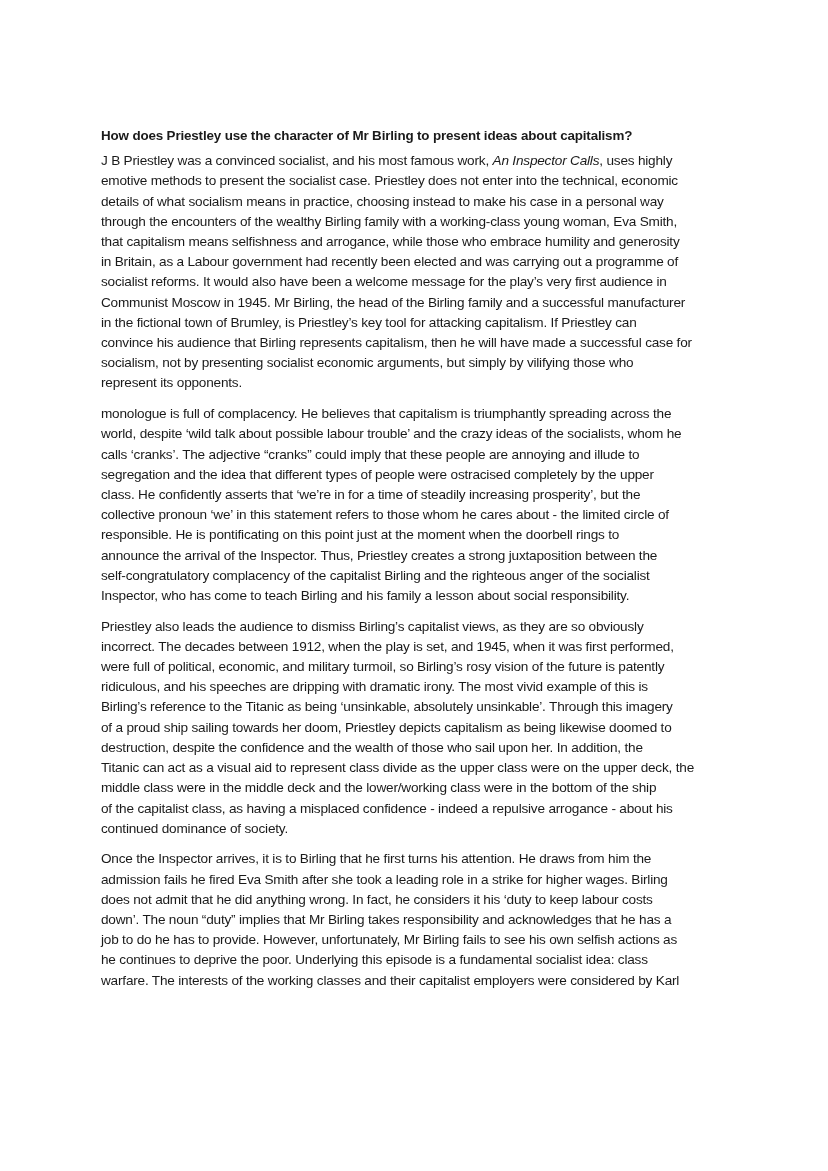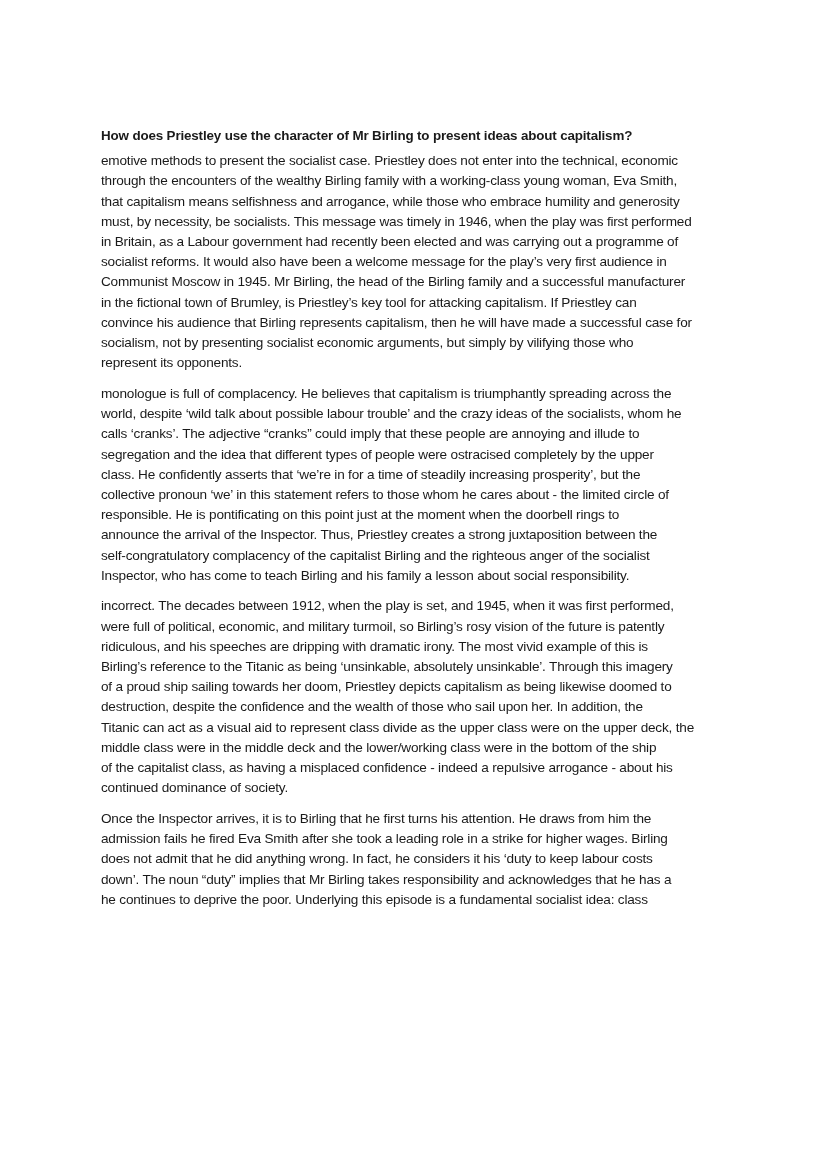--- a/index.html
+++ b/index.html
@@ -25,24 +25,25 @@
   .line i { font-style: italic; }
 </style>
 </head>
 <body>
 
 <div class="page">
   <div class="content">
     <div class="title">How does Priestley use the character of Mr Birling to present ideas about capitalism?</div>
     <div id="paras">
         <div class="para">
+          <span class="line">J B Priestley was a convinced socialist, and his most famous work, <i>An Inspector Calls</i>, uses highly</span>
           <span class="line">emotive methods to present the socialist case. Priestley does not enter into the technical, economic</span>
+          <span class="line">details of what socialism means in practice, choosing instead to make his case in a personal way</span>
           <span class="line">through the encounters of the wealthy Birling family with a working-class young woman, Eva Smith,</span>
           <span class="line">that capitalism means selfishness and arrogance, while those who embrace humility and generosity</span>
-          <span class="line">must, by necessity, be socialists. This message was timely in 1946, when the play was first performed</span>
           <span class="line">in Britain, as a Labour government had recently been elected and was carrying out a programme of</span>
           <span class="line">socialist reforms. It would also have been a welcome message for the play’s very first audience in</span>
           <span class="line">Communist Moscow in 1945. Mr Birling, the head of the Birling family and a successful manufacturer</span>
           <span class="line">in the fictional town of Brumley, is Priestley’s key tool for attacking capitalism. If Priestley can</span>
           <span class="line">convince his audience that Birling represents capitalism, then he will have made a successful case for</span>
           <span class="line">socialism, not by presenting socialist economic arguments, but simply by vilifying those who</span>
           <span class="line">represent its opponents.</span>
         </div>
         <div class="para">
           <span class="line">monologue is full of complacency. He believes that capitalism is triumphantly spreading across the</span>
@@ -50,33 +51,36 @@
           <span class="line">calls ‘cranks’. The adjective “cranks” could imply that these people are annoying and illude to</span>
           <span class="line">segregation and the idea that different types of people were ostracised completely by the upper</span>
           <span class="line">class. He confidently asserts that ‘we’re in for a time of steadily increasing prosperity’, but the</span>
           <span class="line">collective pronoun ‘we’ in this statement refers to those whom he cares about - the limited circle of</span>
           <span class="line">responsible. He is pontificating on this point just at the moment when the doorbell rings to</span>
           <span class="line">announce the arrival of the Inspector. Thus, Priestley creates a strong juxtaposition between the</span>
           <span class="line">self-congratulatory complacency of the capitalist Birling and the righteous anger of the socialist</span>
           <span class="line">Inspector, who has come to teach Birling and his family a lesson about social responsibility.</span>
         </div>
         <div class="para">
+          <span class="line">Priestley also leads the audience to dismiss Birling’s capitalist views, as they are so obviously</span>
           <span class="line">incorrect. The decades between 1912, when the play is set, and 1945, when it was first performed,</span>
           <span class="line">were full of political, economic, and military turmoil, so Birling’s rosy vision of the future is patently</span>
           <span class="line">ridiculous, and his speeches are dripping with dramatic irony. The most vivid example of this is</span>
           <span class="line">Birling’s reference to the Titanic as being ‘unsinkable, absolutely unsinkable’. Through this imagery</span>
           <span class="line">of a proud ship sailing towards her doom, Priestley depicts capitalism as being likewise doomed to</span>
           <span class="line">destruction, despite the confidence and the wealth of those who sail upon her. In addition, the</span>
           <span class="line">Titanic can act as a visual aid to represent class divide as the upper class were on the upper deck, the</span>
           <span class="line">middle class were in the middle deck and the lower/working class were in the bottom of the ship</span>
           <span class="line">of the capitalist class, as having a misplaced confidence - indeed a repulsive arrogance - about his</span>
           <span class="line">continued dominance of society.</span>
         </div>
         <div class="para">
           <span class="line">Once the Inspector arrives, it is to Birling that he first turns his attention. He draws from him the</span>
           <span class="line">admission fails he fired Eva Smith after she took a leading role in a strike for higher wages. Birling</span>
           <span class="line">does not admit that he did anything wrong. In fact, he considers it his ‘duty to keep labour costs</span>
           <span class="line">down’. The noun “duty” implies that Mr Birling takes responsibility and acknowledges that he has a</span>
+          <span class="line">job to do he has to provide. However, unfortunately, Mr Birling fails to see his own selfish actions as</span>
           <span class="line">he continues to deprive the poor. Underlying this episode is a fundamental socialist idea: class</span>
+          <span class="line">warfare. The interests of the working classes and their capitalist employers were considered by Karl</span>
         </div>
       </div>
   </div>
 </div>
 
 </body></html>

